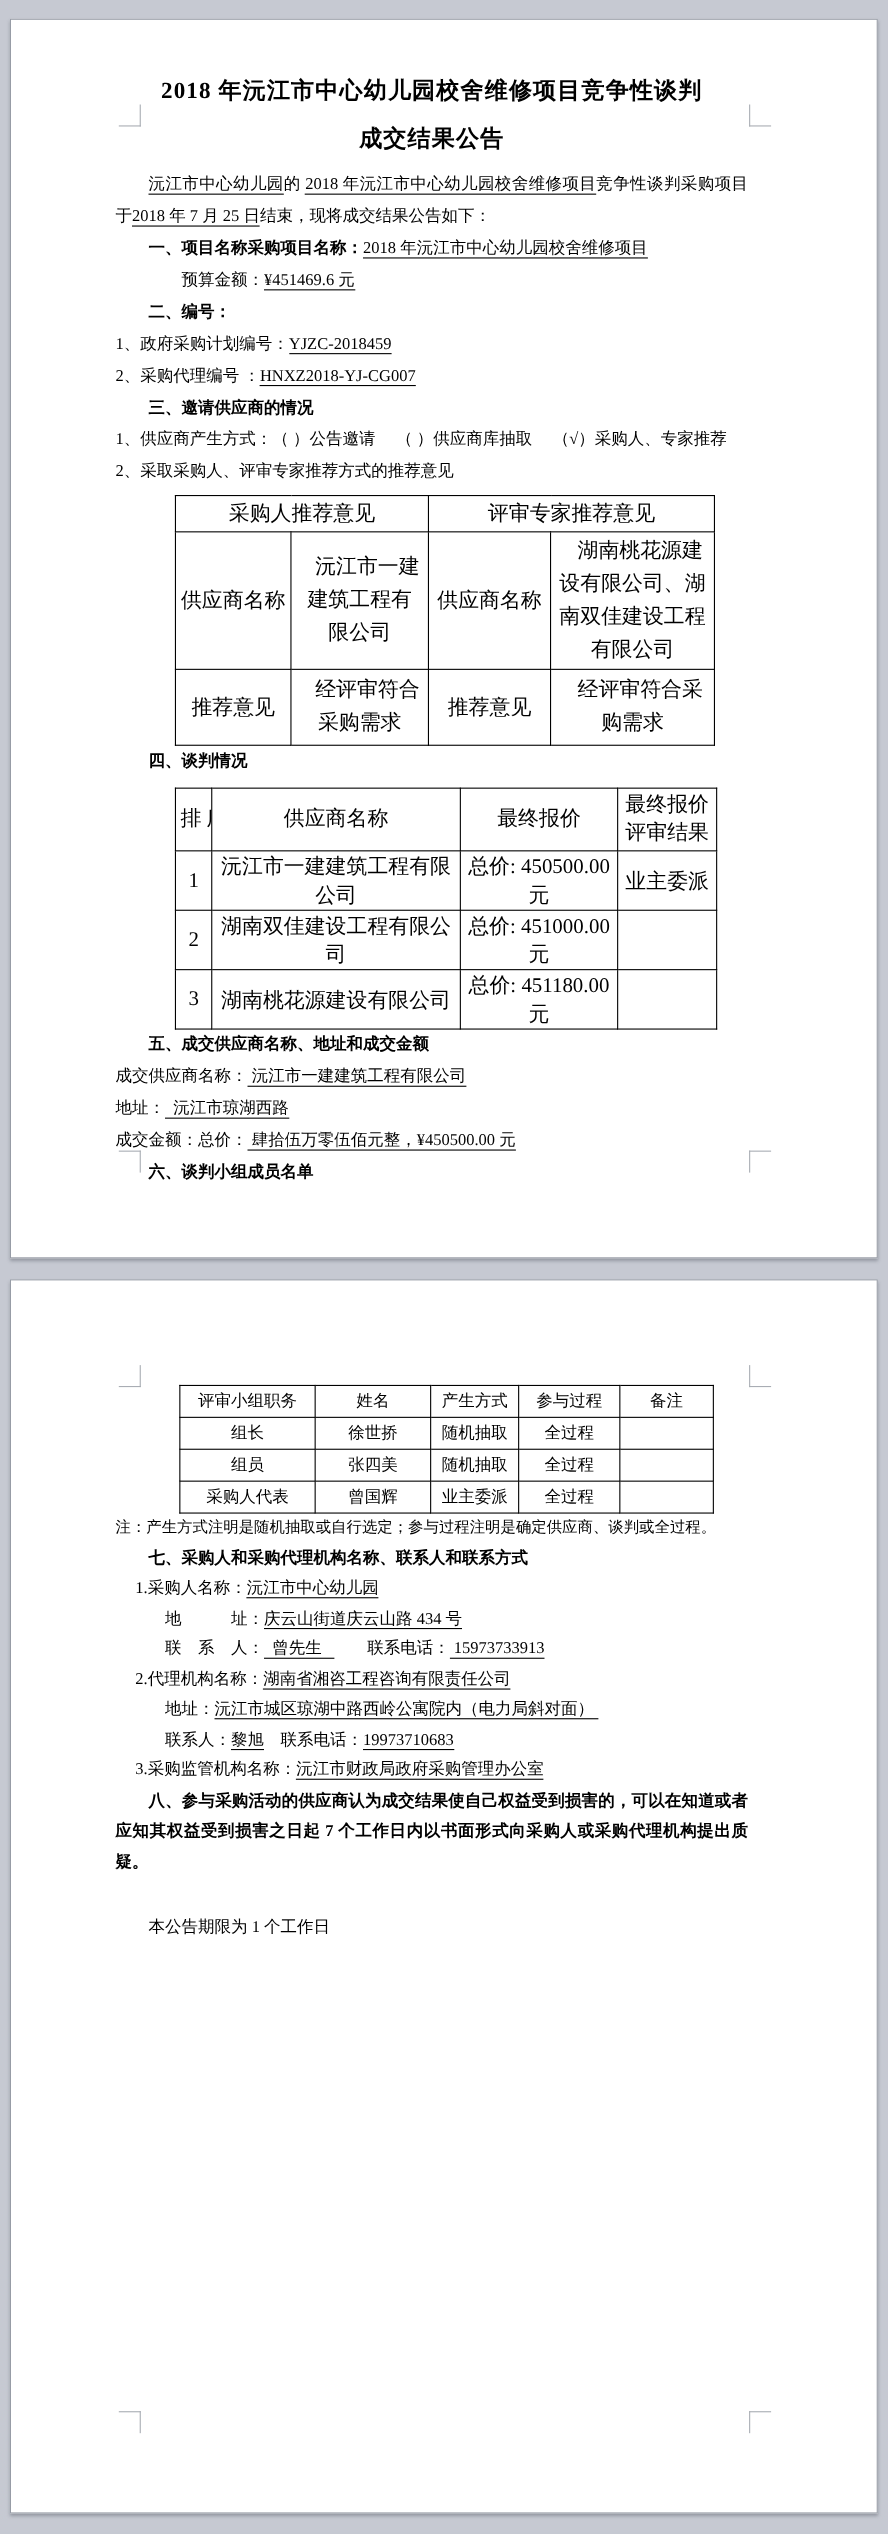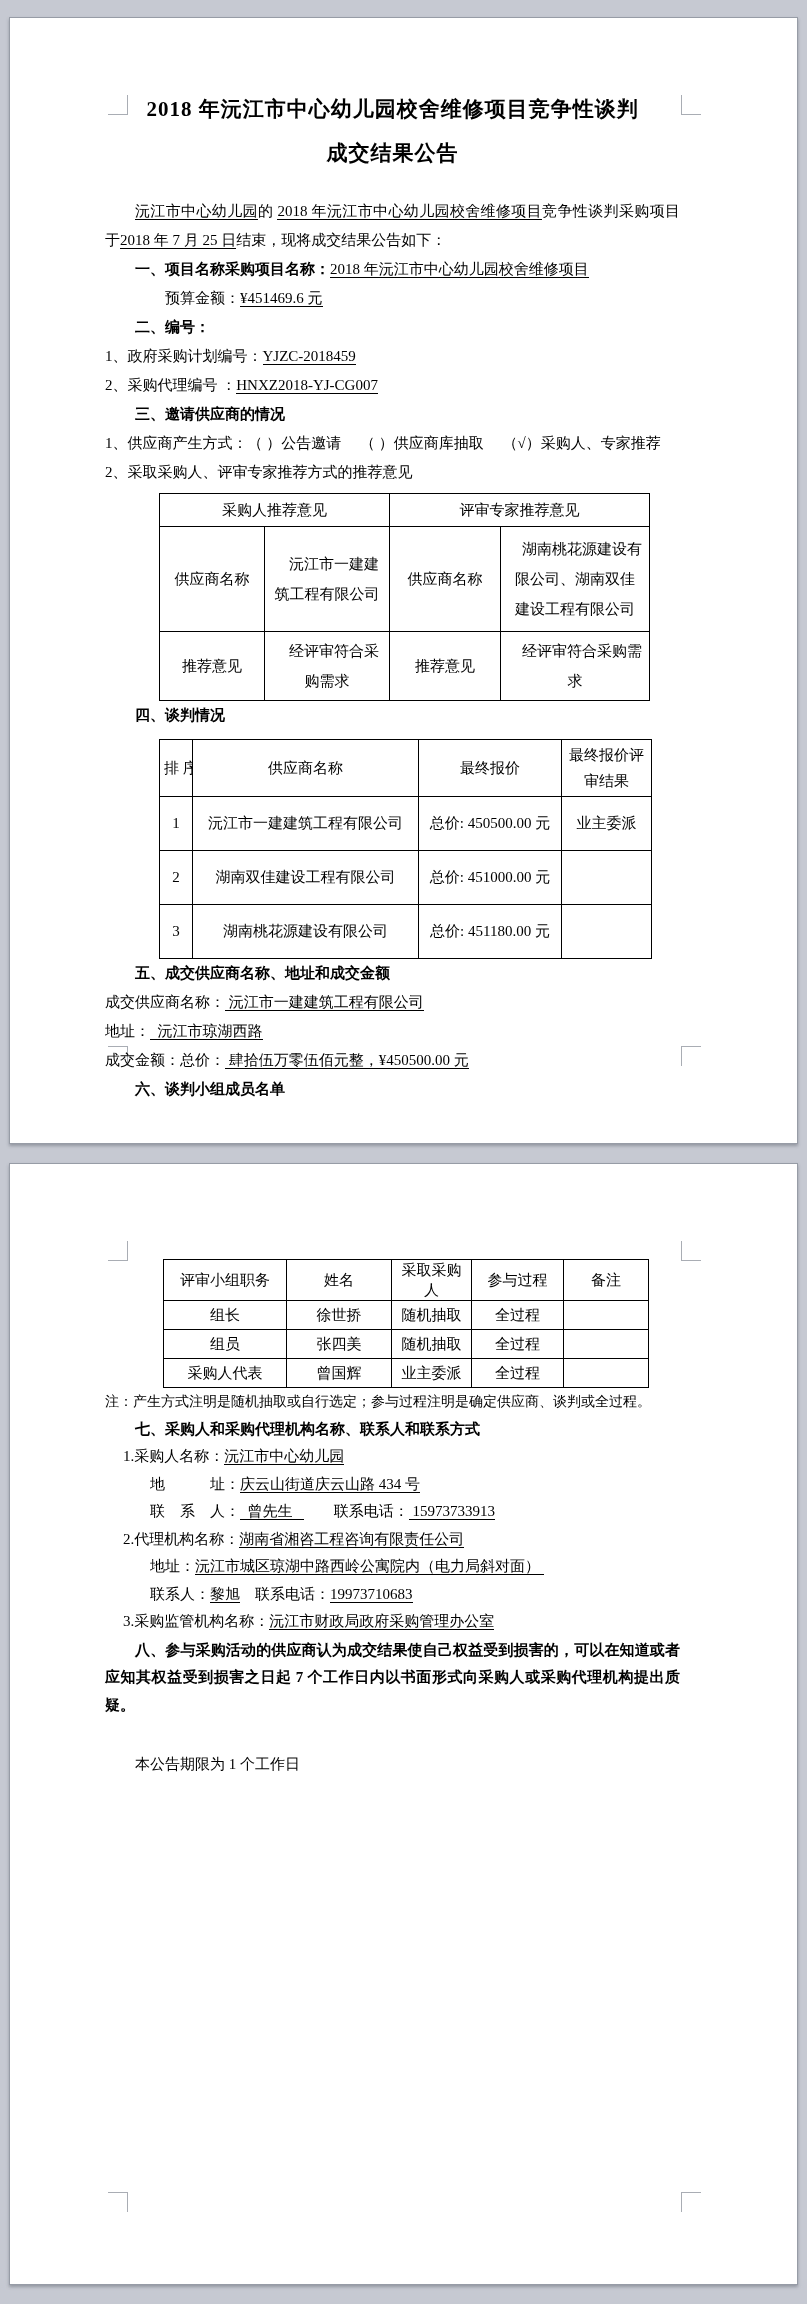--- a/index.html
+++ b/index.html
@@ -3,40 +3,40 @@
 <meta charset="utf-8">
 <style>
   html,body{margin:0;padding:0;background:#c6c9d2;}
   .canvas{position:relative;width:807px;height:2304px;background:#c6c9d2;overflow:hidden;
           font-family:"Liberation Serif","DejaVu Serif",serif;color:#000;}
   .page{position:absolute;left:9px;width:789px;background:#fff;border:1px solid #979ca6;
         box-sizing:border-box;box-shadow:0 2px 3px rgba(55,60,72,.35);}
   .page-1{top:17px;height:1127px;}
   .page-2{top:1163px;height:1122px;}
   .content{position:absolute;left:0;top:0;right:0;padding:0 117px 0 95px;}
-  .p1c{padding-top:69px;}
+  .p1c{padding-top:42px;}
   .p2c{padding-top:95px;}
   
   .cm{position:absolute;width:19px;height:19px;border:0 solid #a9adb4;}
   .cm-tl{left:98px;top:77px;border-right-width:1px;border-bottom-width:1px;}
   .cm-tr{left:671px;top:77px;border-left-width:1px;border-bottom-width:1px;}
   .cm-bl{left:98px;top:1028px;border-right-width:1px;border-top-width:1px;}
   .cm-br{left:671px;top:1028px;border-left-width:1px;border-top-width:1px;}
   .doc-title{font-size:21px;font-weight:bold;text-align:center;line-height:44px;letter-spacing:1px;}
   .ln{font-size:15px;line-height:29px;margin:0;white-space:pre-wrap;}
   .p2c .ln{line-height:27.5px;}
-  .intro{text-indent:30px;text-align:justify;margin-top:22px;}
+  .intro{text-indent:30px;text-align:justify;margin-top:6px;}
   .indent{text-indent:30px;}
   .indent2{text-indent:60px;font-family:Liberation Serif, serif;}
   .indent-s{text-indent:18px;}
   .indent-m{text-indent:45px;}
   .h{font-weight:bold;}
   .u{border-bottom:1px solid #000;}
   .just{text-align:justify;}
-  table{border-collapse:collapse;font-size:15px;table-layout:fixed;}
+  table{border-collapse:collapse;font-size:19px;table-layout:fixed;}
   td,th{border:1px solid #000;font-weight:normal;text-align:center;vertical-align:middle;padding:0 4px;overflow:hidden;}
   .t1{margin-left:54px;margin-top:6px;width:490px;}
   .t1 .hr td{height:32px;}
   .t1 .r1 td{height:100px;}
   .t1 .r2 td{height:64px;}
   .t1 .val{text-align:center;line-height:30px;padding:2px 7px;text-indent:14px;}
   .t2{margin-left:54px;margin-top:9px;width:492px;}
   .t2 .hr td{height:56px;line-height:26px;}
   .t2 .dr td{height:53px;}
   .t3{margin-left:58px;width:485px;font-size:15px;}
@@ -162,21 +162,21 @@
             <col style="width:123px">
             <col style="width:105px">
             <col style="width:80px">
             <col style="width:92px">
             <col style="width:85px">
           </colgroup>
         <tbody>
             <tr>
           <td>评审小组职务</td>
           <td>姓名</td>
-          <td>采取采购人</td>
+          <td>产生方式</td>
           <td>参与过程</td>
           <td>备注</td>
         </tr>
         <tr>
           <td>组长</td>
           <td>徐世挢</td>
           <td>随机抽取</td>
           <td>全过程</td>
           <td></td>
         </tr>

